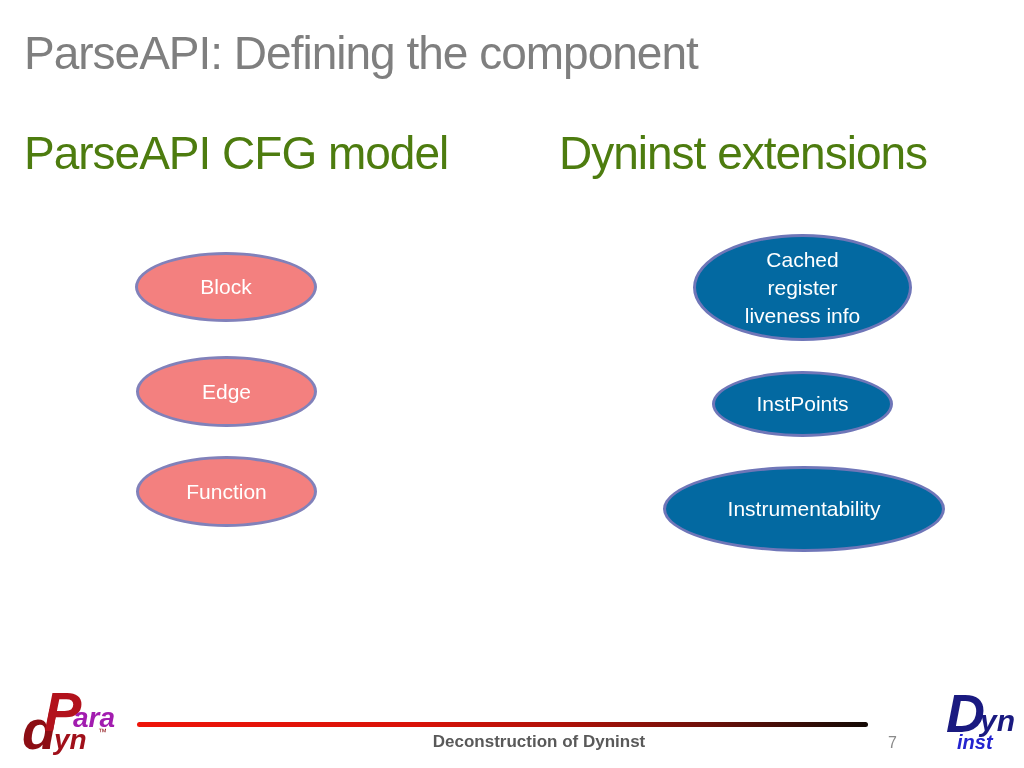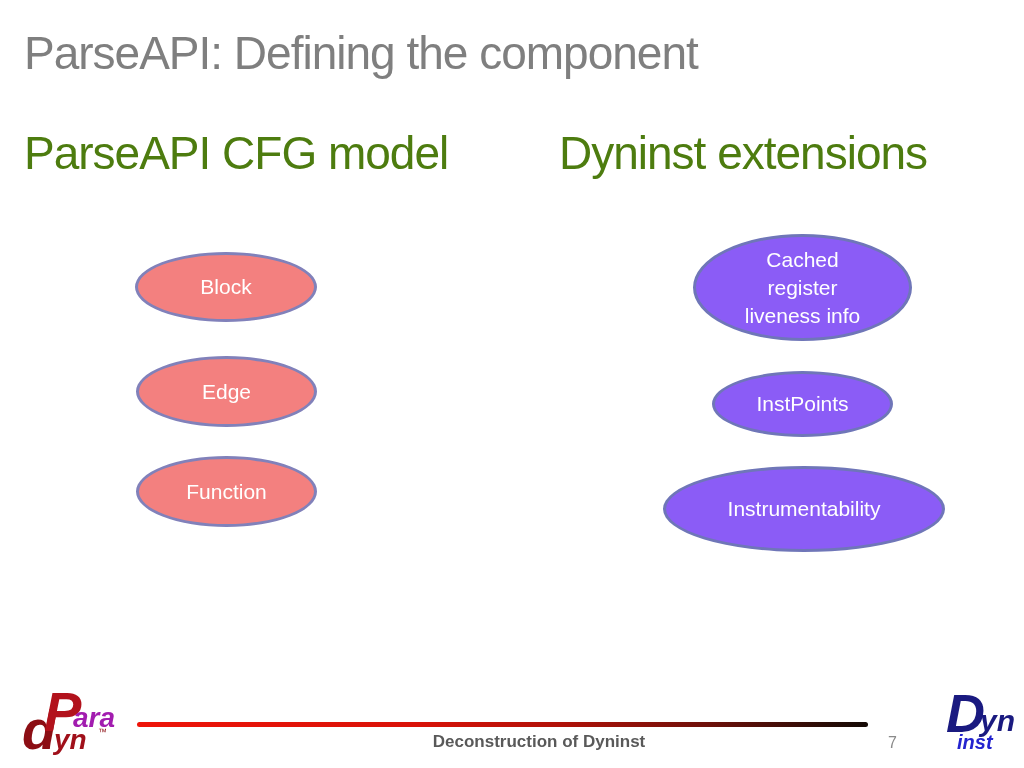--- a/index.html
+++ b/index.html
@@ -44,21 +44,21 @@
     box-sizing: border-box;
     text-align: center;
   }
   .ellipse .node-label {
     color: #ffffff;
     font-size: 21px;
     line-height: 28px;
     white-space: pre-line;
   }
   .ellipse.red  { background: #f3807f; border: 3px solid #8181ba; }
-  .ellipse.blue { background: #8b5cf6; border: 3px solid #6f76b8; }
+  .ellipse.blue { background: #0369a1; border: 3px solid #6f76b8; }
 
   .node-block          { left: 135px; top: 252px; width: 182px; height: 70px; }
   .node-edge           { left: 136px; top: 356px; width: 181px; height: 71px; }
   .node-function       { left: 136px; top: 456px; width: 181px; height: 71px; }
   .node-cached         { left: 693px; top: 234px; width: 219px; height: 107px; }
   .node-instpoints     { left: 712px; top: 371px; width: 181px; height: 66px; }
   .node-instrument     { left: 663px; top: 466px; width: 282px; height: 86px; text-align: center; }
 
   
   .footer-rule {

